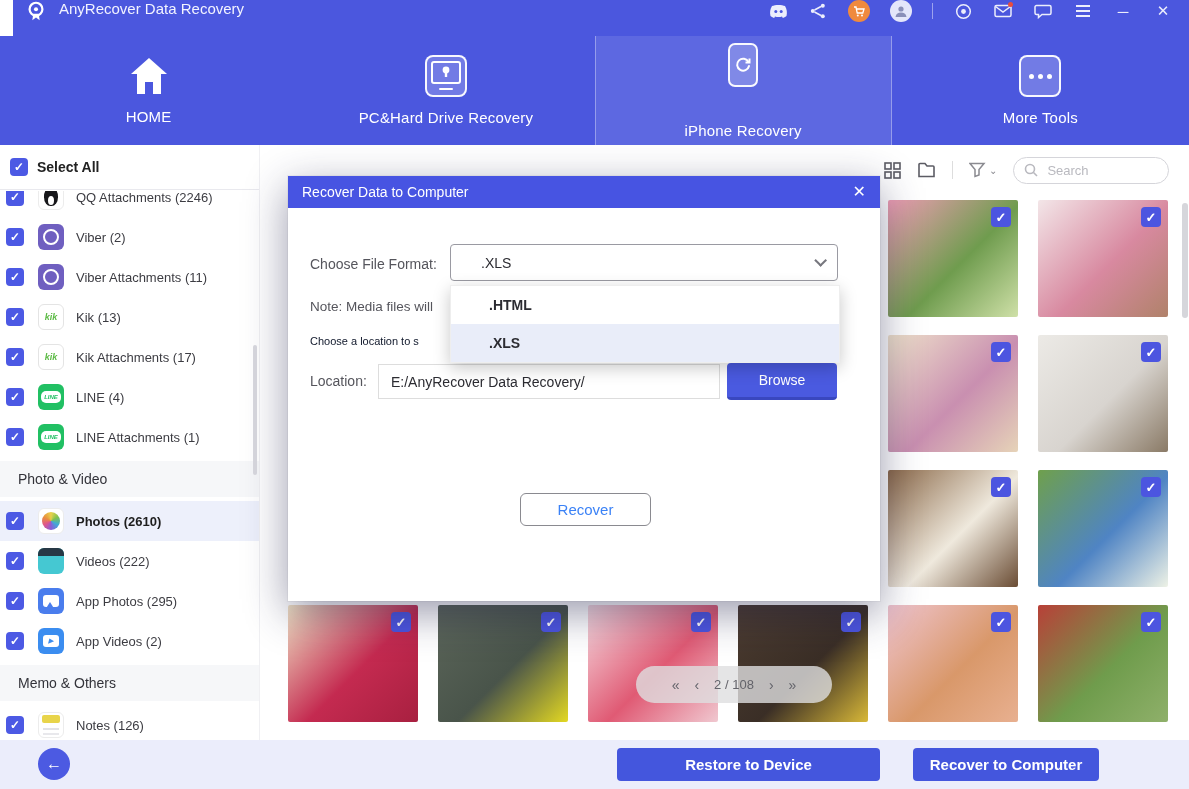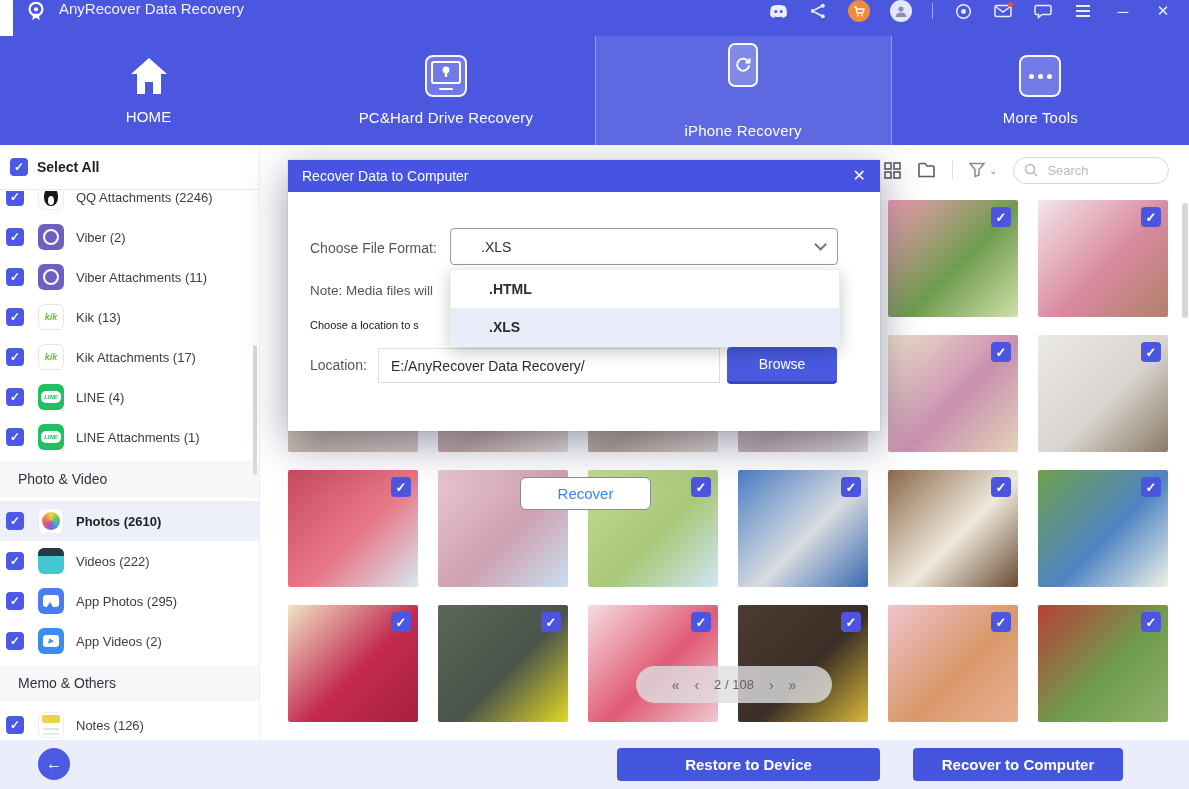--- a/index.html
+++ b/index.html
@@ -94,21 +94,21 @@
   .tile-cb::after{content:"✓";position:absolute;inset:0;display:flex;align-items:center;justify-content:center;
                   color:#fff;font-size:13px;font-weight:bold;}
   .content-scroll{position:absolute;right:1px;top:203px;width:6px;height:115px;background:#d6d6db;border-radius:3px;z-index:2;}
   
   .pager{position:absolute;left:636px;top:666px;width:196px;height:37px;background:rgba(222,222,224,.8);
          border-radius:19px;display:flex;align-items:center;justify-content:center;gap:15px;
          color:#63636a;font-size:14px;z-index:4;}
   .pager span{cursor:pointer;}
   .pager .pg-label{cursor:default;font-size:13px;}
   
-  .modal{position:absolute;left:288px;top:160px;width:592px;height:271px;background:#fff;z-index:20;
+  .modal{position:absolute;left:288px;top:176px;width:592px;height:425px;background:#fff;z-index:20;
          box-shadow:0 12px 40px rgba(30,30,70,.45),0 0 0 1px rgba(0,0,0,.04);}
   .modal-head{height:32px;background:#4754e2;display:flex;align-items:center;padding:0 14px;}
   .modal-title{color:#fff;font-size:14px;}
   .modal-close{margin-left:auto;color:#fff;font-size:16px;cursor:pointer;line-height:1;}
   .m-label{position:absolute;font-size:14px;color:#55555c;}
   .fmt-label{left:22px;top:80px;}
   .note-text{position:absolute;left:22px;top:123px;font-size:13.5px;color:#55555c;}
   .loc-hint{position:absolute;left:22px;top:159px;font-size:11px;color:#0f172a;text-align:center;}
   .select-box{position:absolute;left:162px;top:68px;width:388px;height:37px;border:1px solid #9a9aa2;
               border-radius:4px;background:#fff;display:flex;align-items:center;padding:0 14px 0 30px;
@@ -129,21 +129,21 @@
   .recover-btn{position:absolute;left:232px;top:317px;width:131px;height:33px;background:#fff;
                border:1px solid #8a8a90;border-radius:6px;font-size:15px;color:#3b82f6;cursor:pointer;
                font-family:"Liberation Sans",sans-serif;}
   
   .footer{position:absolute;left:0;right:0;bottom:0;height:49px;background:#ebedfb;z-index:22;}
   .back-btn{position:absolute;left:38px;top:8px;width:32px;height:32px;border-radius:50%;background:#4c5ae2;
             color:#fff;display:flex;align-items:center;justify-content:center;font-size:16px;cursor:pointer;}
   .f-btn{position:absolute;top:8px;height:33px;background:#4456dd;border:0;border-radius:4px;color:#fff;
          font-size:15px;font-weight:bold;cursor:pointer;font-family:"Liberation Sans",sans-serif;}
   .restore-btn{left:617px;width:263px;}
-  .rec-comp-btn{left:913px;width:210px;}
+  .rec-comp-btn{left:913px;width:186px;}
 </style>
 </head>
 <body>
 
 <div class="stage">
 
   <div class="titlebar">
     <svg class="logo" viewBox="0 0 24 24">
       <circle cx="12" cy="10" r="7" fill="none" stroke="#fff" stroke-width="2.4"></circle>
       <circle cx="12" cy="10" r="2.2" fill="#fff"></circle>

